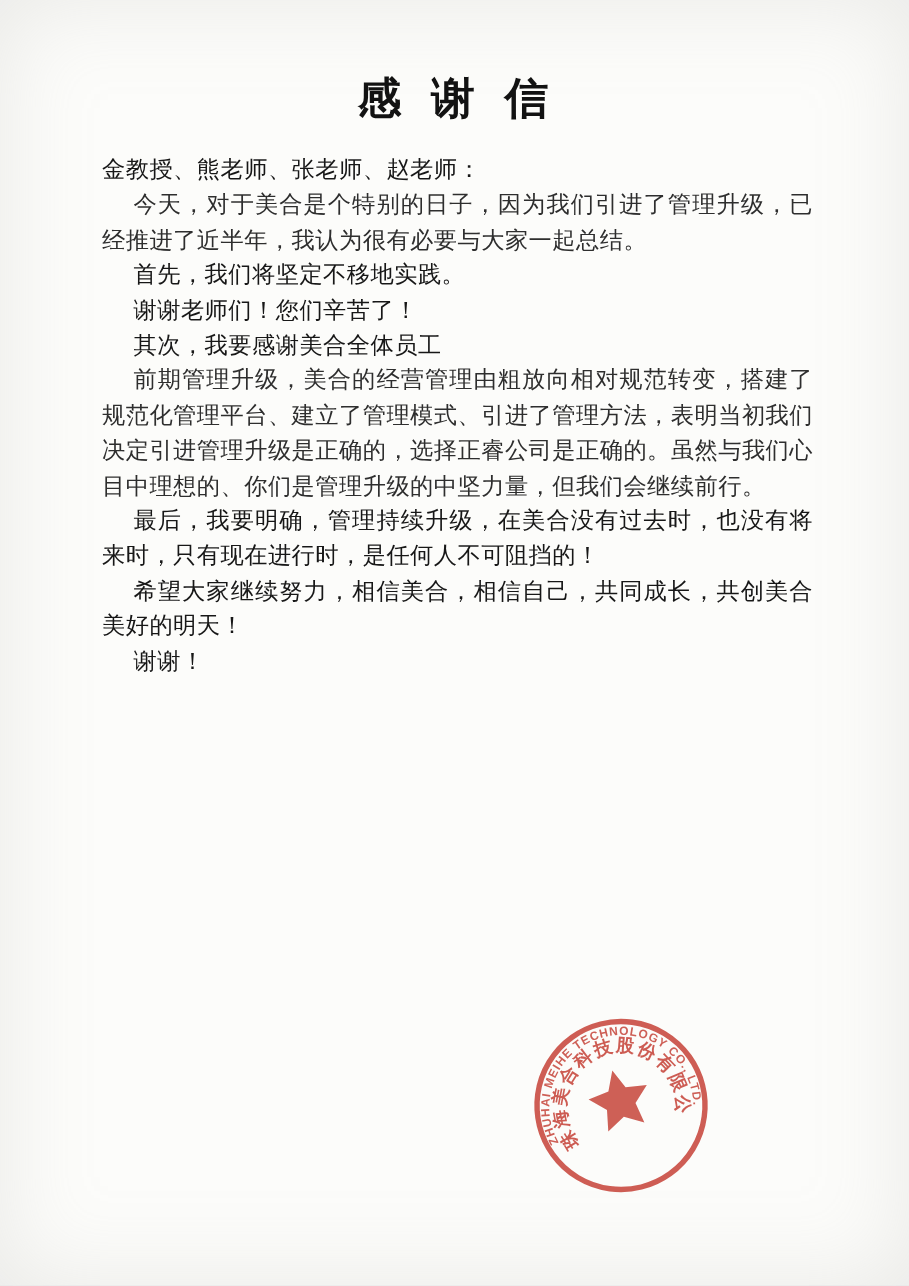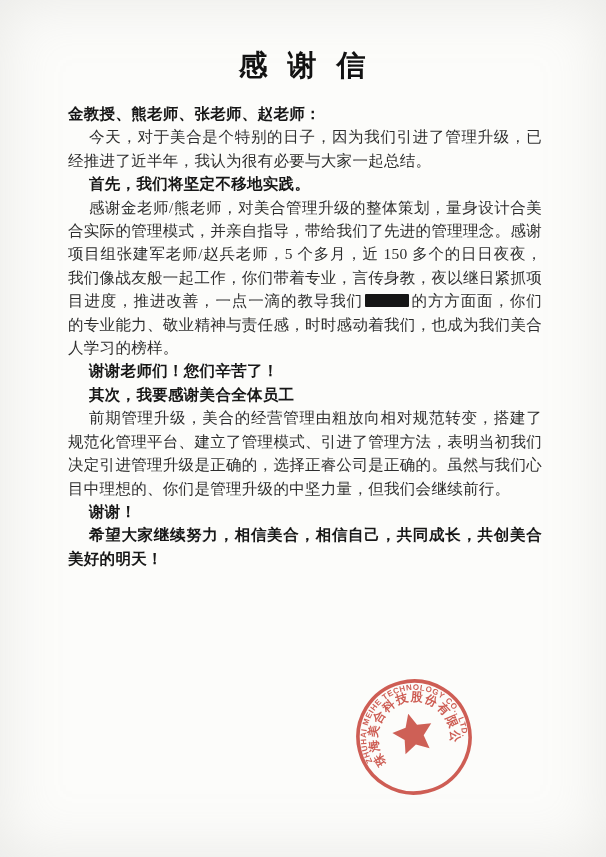--- a/index.html
+++ b/index.html
@@ -26,21 +26,21 @@
   }
   p.line,p.para{
     margin:0;
     font-size:15.5px;
     line-height:23.4px;
     text-align:justify;
     letter-spacing:.3px;
   }
   p.para{text-indent:21px;}
   .bold{
-    font-weight:bold;
+    font-weight:normal;
     color:#171717;
     font-family:"Liberation Sans","DejaVu Sans",sans-serif;
   }
   .redaction{
     display:inline-block;
     width:44px;height:13px;
     background:#151515;
     vertical-align:-1px;
     margin:0 2px;
     border-radius:1px;
@@ -64,27 +64,27 @@
 
 <div class="page">
 
   <h1 class="title">感 谢 信</h1>
 
   <p class="line bold">金教授、熊老师、张老师、赵老师：</p>
 
   <p class="para">今天，对于美合是个特别的日子，因为我们引进了管理升级，已经推进了近半年，我认为很有必要与大家一起总结。</p>
   <p class="para bold">首先，我们将坚定不移地实践。</p>
 
-  <p class="para"><span>感谢金老师/熊老师，对美合管理升级的整体策划，量身设计合美合实际的管理模式，并亲自指导，带给我们了先进的管理理念。感谢项目组张建军老师/赵兵老师，5 个多月，近 150 多个的日日夜夜，我们像战友般一起工作，你们带着专业，言传身教，夜以继日紧抓项目进度，推进改善，一点一滴的教导我们</span><span class="redaction"></span><span>的方方面面，你们的专业能力、敬业精神与责任感，时时感动着我们，也成为我们美合人学习的榜样。</span></p>
 
   <p class="para bold">谢谢老师们！您们辛苦了！</p>
   <p class="para bold">其次，我要感谢美合全体员工</p>
   <p class="para">前期管理升级，美合的经营管理由粗放向相对规范转变，搭建了规范化管理平台、建立了管理模式、引进了管理方法，表明当初我们决定引进管理升级是正确的，选择正睿公司是正确的。虽然与我们心目中理想的、你们是管理升级的中坚力量，但我们会继续前行。</p>
+  <p class="para bold">最后，我要明确，管理持续升级，在美合没有过去时，也没有将来时，只有现在进行时，是任何人不可阻挡的！</p>
+  <p class="para bold">希望大家继续努力，相信美合，相信自己，共同成长，共创美合美好的明天！</p>
   <p class="para bold">谢谢！</p>
-  <p class="para bold">希望大家继续努力，相信美合，相信自己，共同成长，共创美合美好的明天！</p>
 
   <svg class="stamp" viewBox="0 0 120 120" aria-hidden="true">
     <g transform="rotate(-14 60 60)">
       <defs>
         <path id="arcEN" d="M 14.9 77.4 A 48 48 0 1 1 105.1 77.4" fill="none"></path>
         <path id="arcCN" d="M 28 79.5 A 37 37 0 1 1 92 79.5" fill="none"></path>
       </defs>
       <circle cx="60" cy="60" r="56" fill="none" stroke="#c5372c" stroke-width="3.6" opacity="0.92"></circle>
       <text font-size="8" letter-spacing="0.6" opacity="0.9">
         <textPath href="#arcEN" xlink:href="#arcEN" startOffset="2%">ZHUHAI MEIHE TECHNOLOGY CO., LTD.</textPath>

